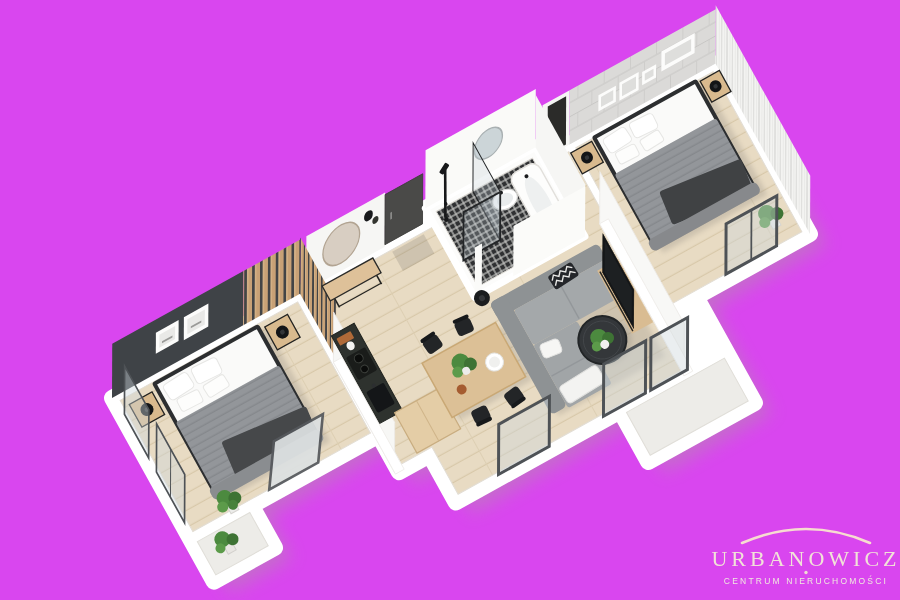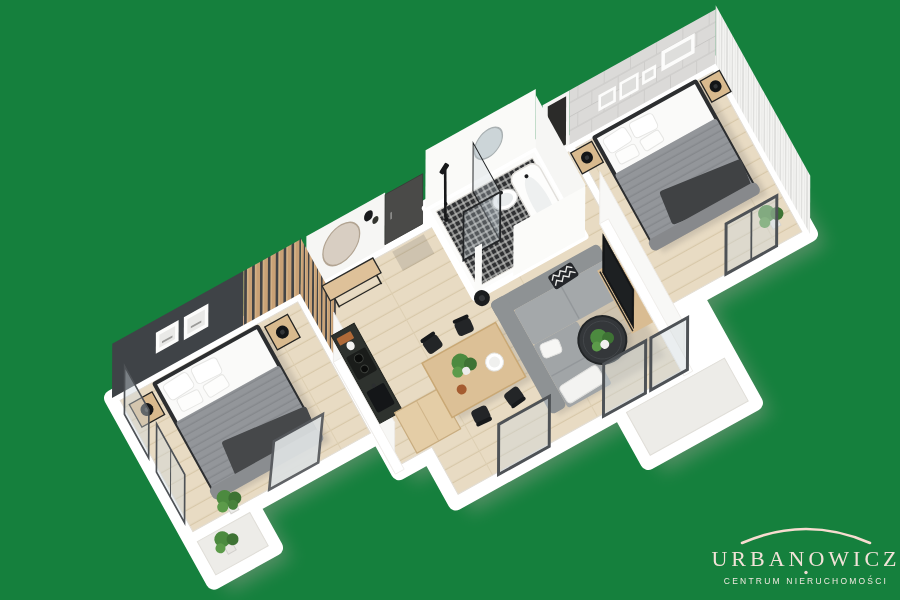--- a/index.html
+++ b/index.html
@@ -1,16 +1,16 @@
 <!DOCTYPE html>
 <html><head>
 <meta charset="utf-8">
 <style>
   html,body{margin:0;padding:0;background:#ffffff;}
-  .stage{width:900px;height:600px;position:relative;overflow:hidden;background:#15803d;
+  .stage{width:900px;height:600px;position:relative;overflow:hidden;background:#d946ef;
          font-family:"Liberation Sans", sans-serif;}
   svg{display:block;}
   text.brand{font-family:"Liberation Serif", serif;}
   text.sub{font-family:"Liberation Sans", sans-serif;}
 </style>
 </head>
 <body>
 
 <div class="stage">
 <svg width="900" height="600" viewBox="0 0 900 600">

